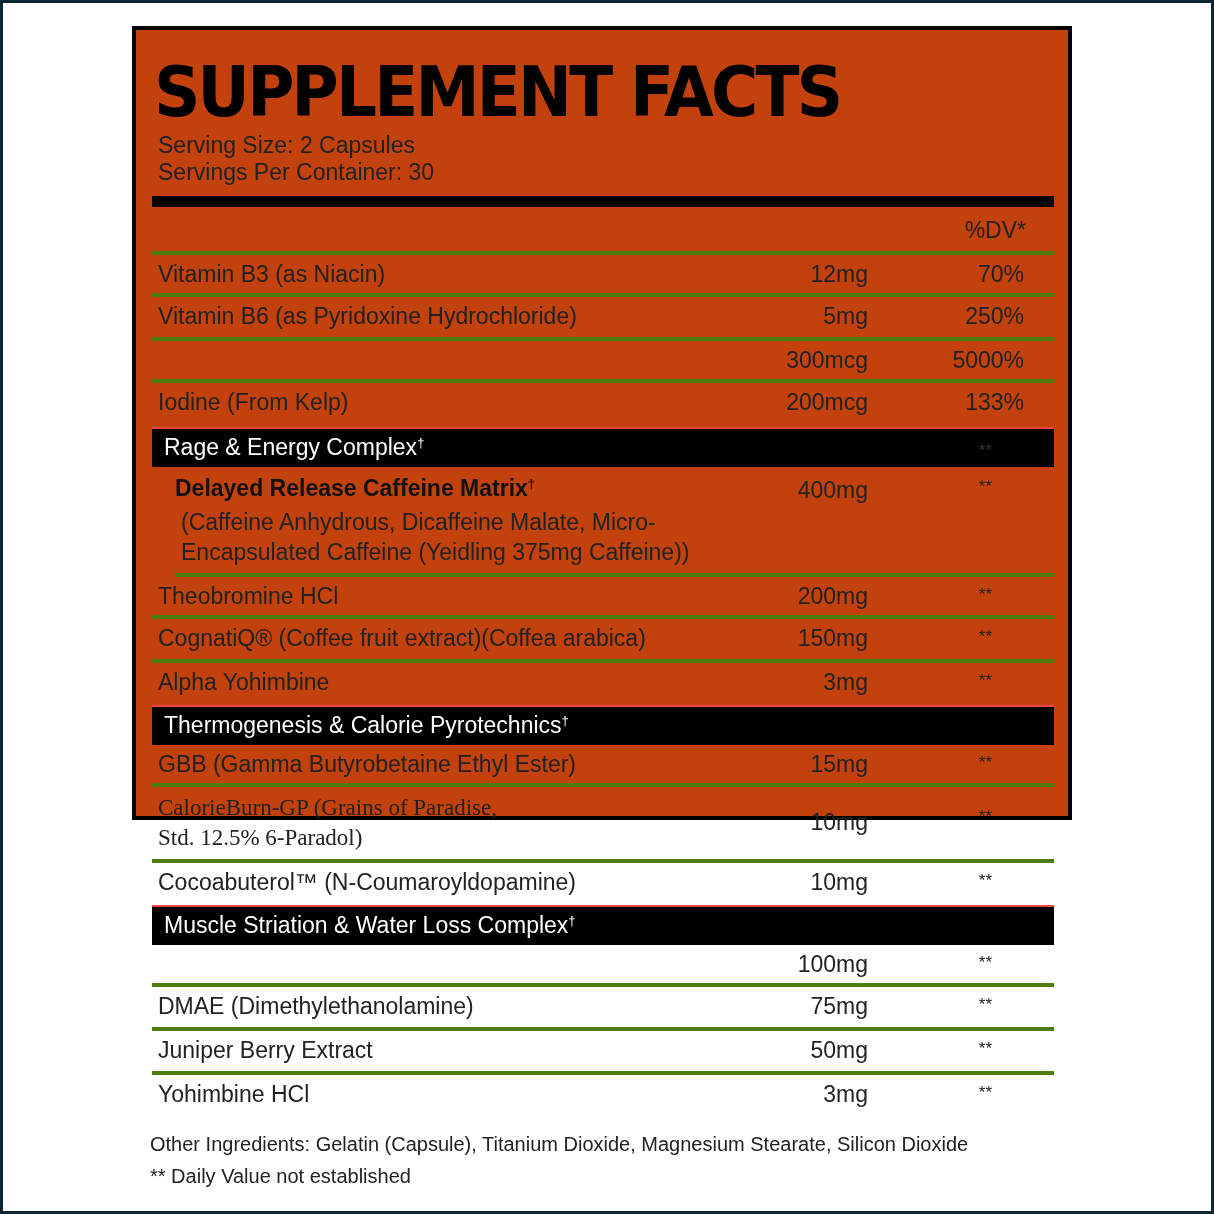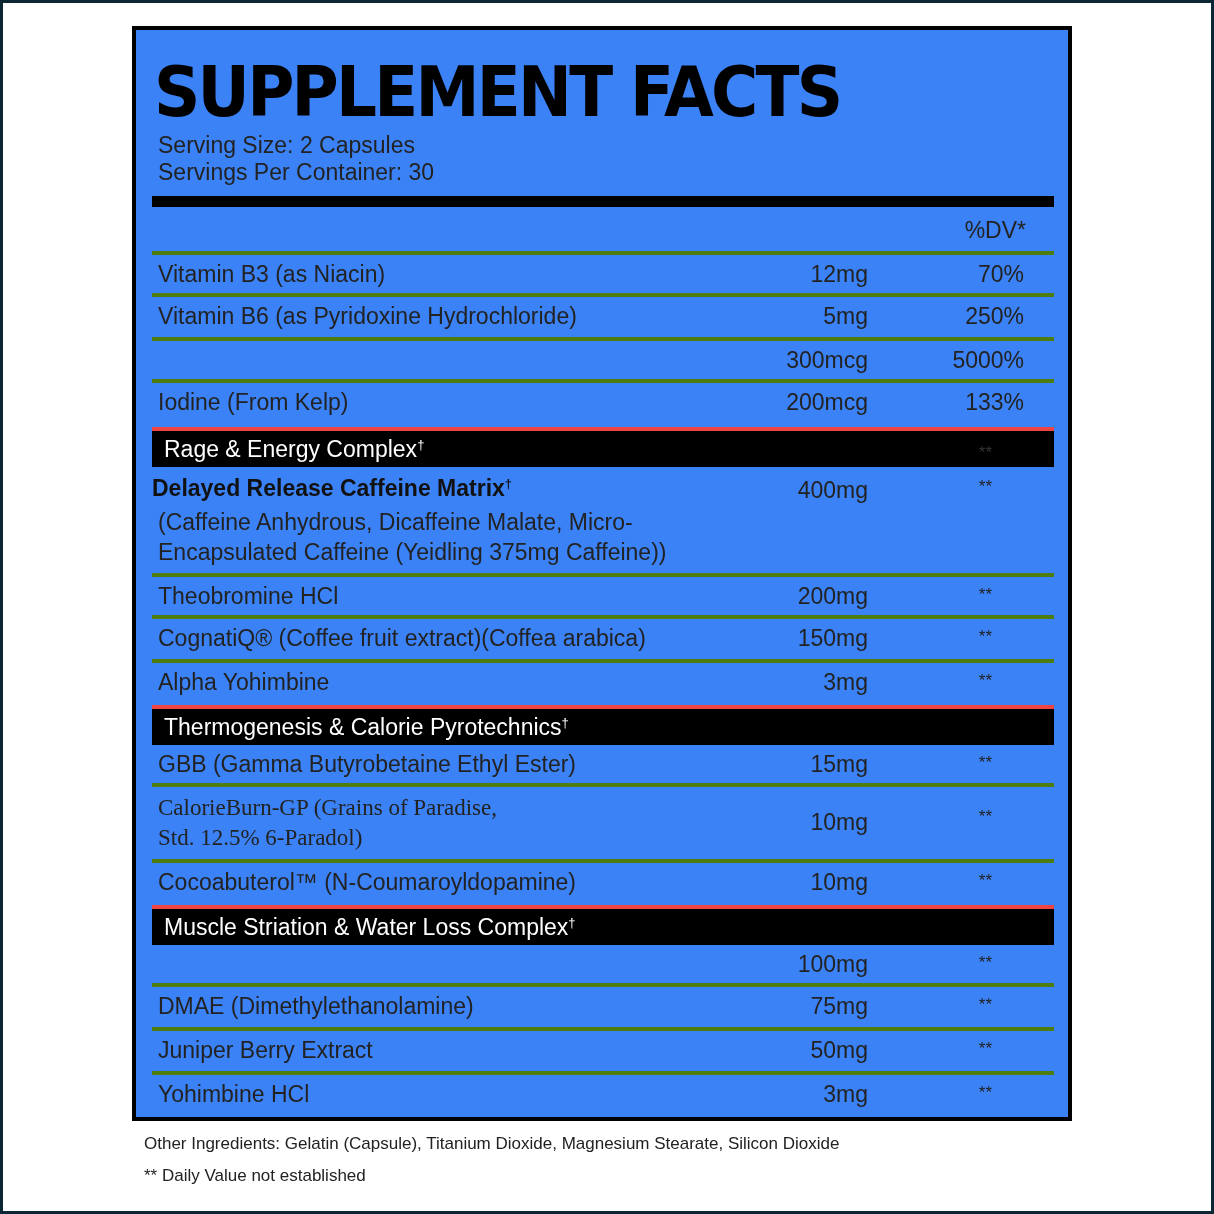--- a/index.html
+++ b/index.html
@@ -14,24 +14,24 @@
   .frame {
     position: absolute; left: 0; top: 0;
     width: 1214px; height: 1214px;
     box-sizing: border-box;
     border: 3px solid #0d2633;
     pointer-events: none;
   }
   .panel {
     position: absolute;
     left: 132px; top: 26px;
-    width: 940px; height: 1095px;
+    width: 940px; height: 794px;
     box-sizing: border-box;
     border: 4px solid #000;
-    background: #3b82f6;
+    background: #c2410c;
   }
   .title {
     position: absolute;
     left: 18px; top: 22px;
     font-family: "DejaVu Sans", sans-serif;
     font-weight: bold;
     font-size: 70px;
     letter-spacing: -3px;
     line-height: 80px;
     color: #000;
@@ -63,39 +63,39 @@
   .dvhead { height: 48px; }
   .dvhead .dv { top: 10px; right: 28px; }
   .std { height: 42px; }
   .std .name, .std .amount, .std .dv { top: 6px; }
   .std .dv.stars { top: 8px; }
   .section {
     height: 40px;
     background: #000;
     color: #fff;
     border-bottom: none;
-    border-top: 4px solid #ef4444;
+    border-top: 2px solid #ef4444;
   }
   .section .name { left: 12px; top: 5px; color: #fff; }
   .section .dv.stars { color: #333; top: 12px; }
   sup { font-size: 13px; vertical-align: 8px; line-height: 0; }
-  .tall { height: 110px; }
+  .tall { height: 110px; margin-left: 23px; }
   .tall .name { top: 8px; left: 0; }
   .tall .sub { position: absolute; left: 6px; top: 40px; line-height: 30px; }
   .tall .amount { top: 10px; }
   .tall .dv.stars { top: 10px; }
   .two-line { height: 76px; }
   .two-line .name { top: 6px; line-height: 30px; font-family: Liberation Serif, serif; }
   .two-line .amount { top: 22px; }
   .two-line .dv.stars { top: 20px; }
   .bold { font-weight: bold; color: #111; }
   .last { border-bottom: none; }
   .footer {
-    position: absolute; left: 144px; top: 1128px;
-    font-size: 17px; color: #222; line-height: 32px;
+    position: absolute; left: 150px; top: 1128px;
+    font-size: 20px; color: #222; line-height: 32px;
   }
 </style>
 </head>
 <body>
 
 <div class="frame"></div>
 
 <div class="panel">
   <div class="title">SUPPLEMENT FACTS</div>
   <div class="serving">

